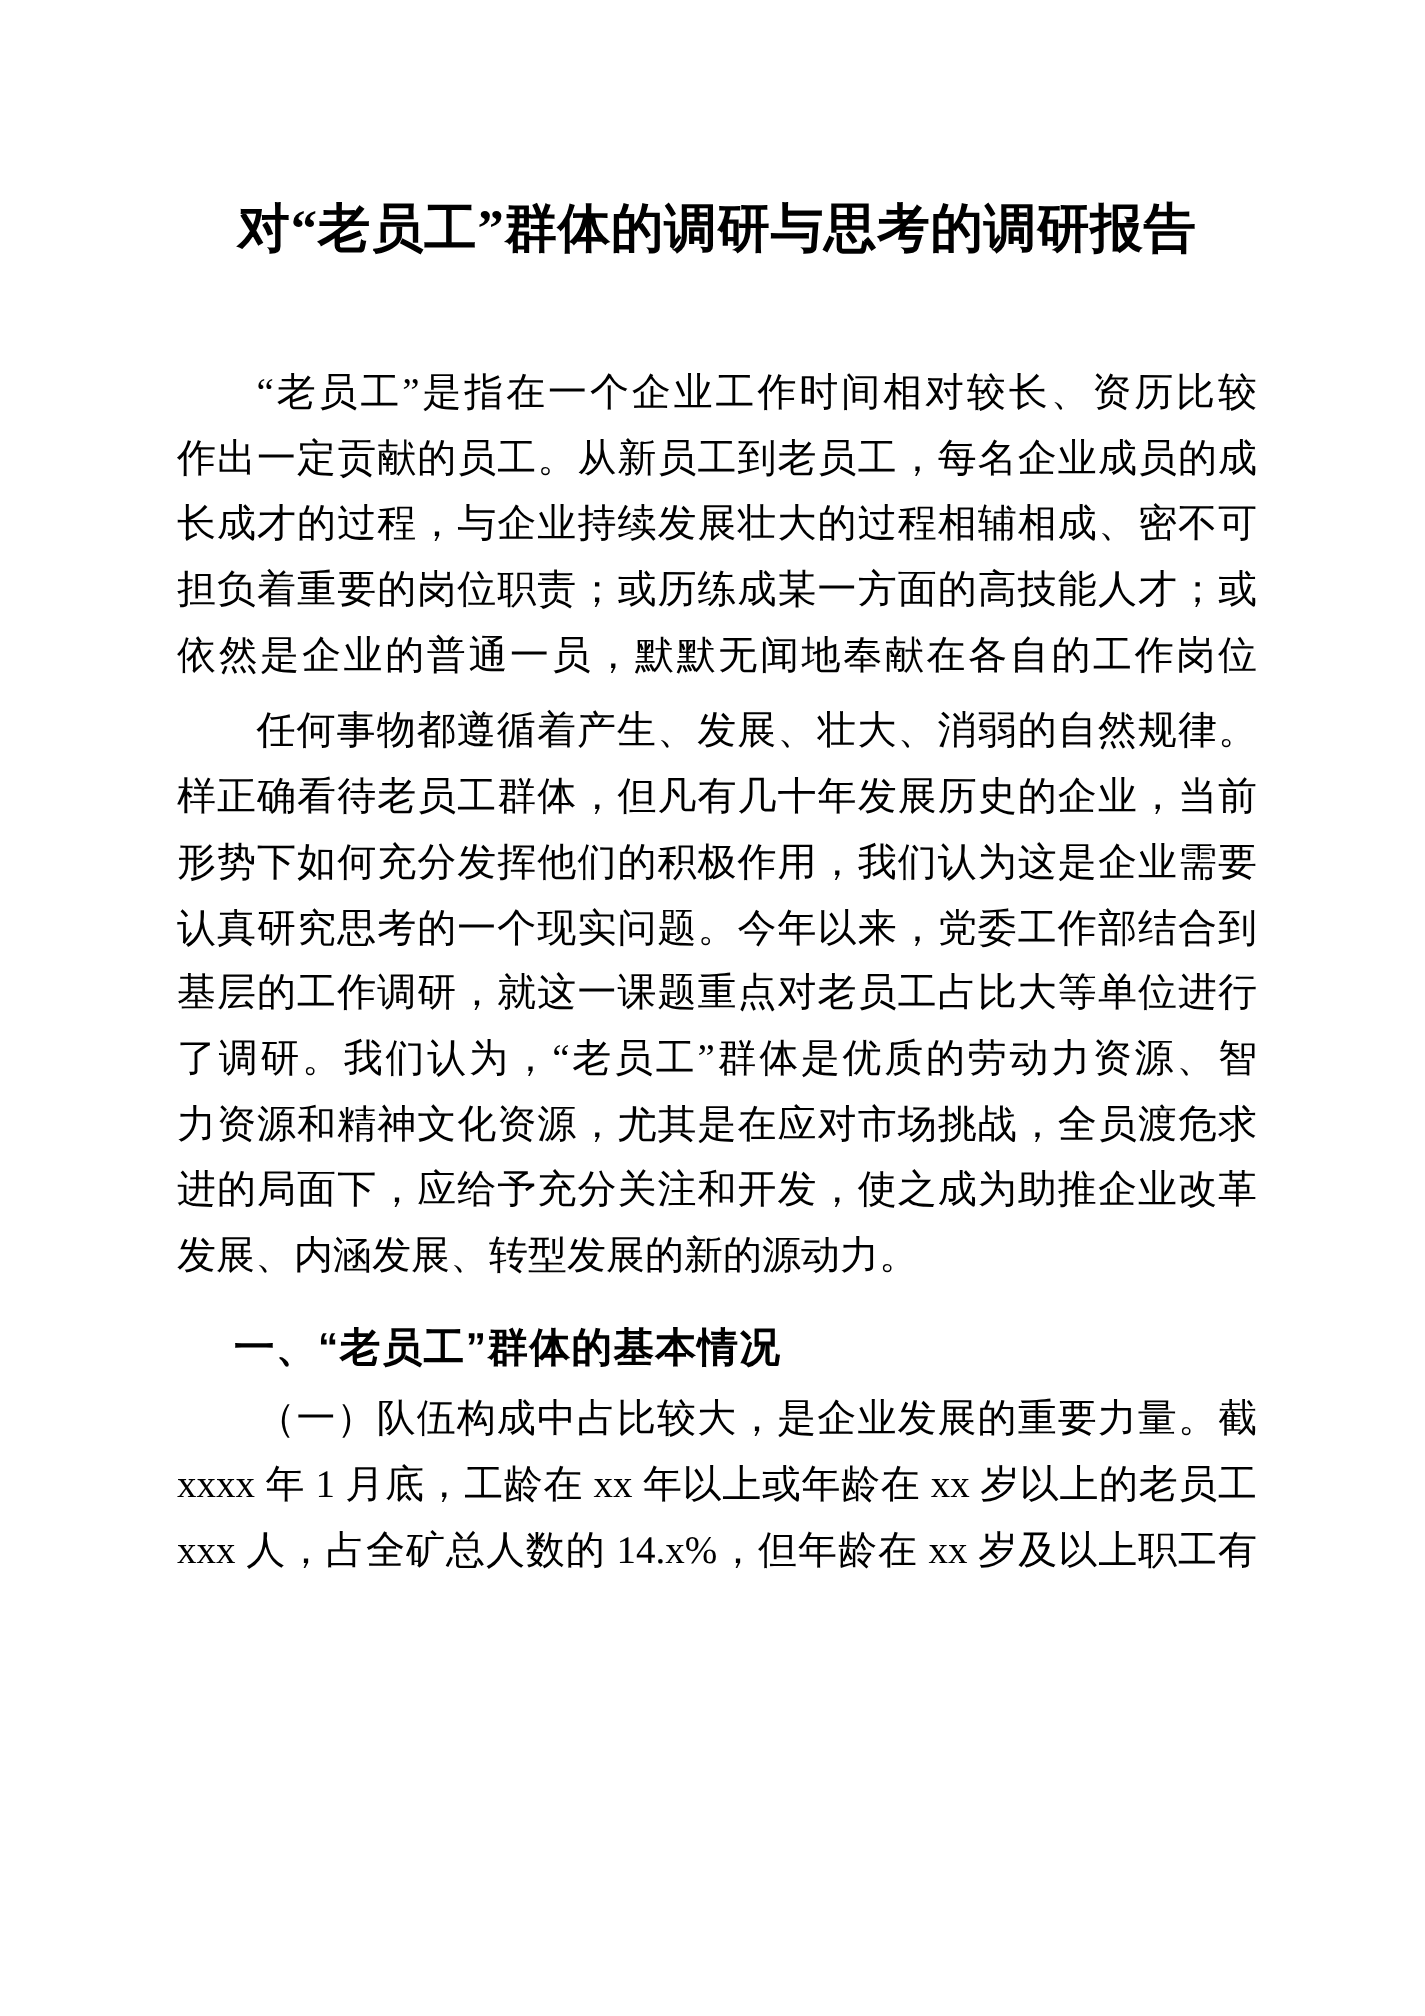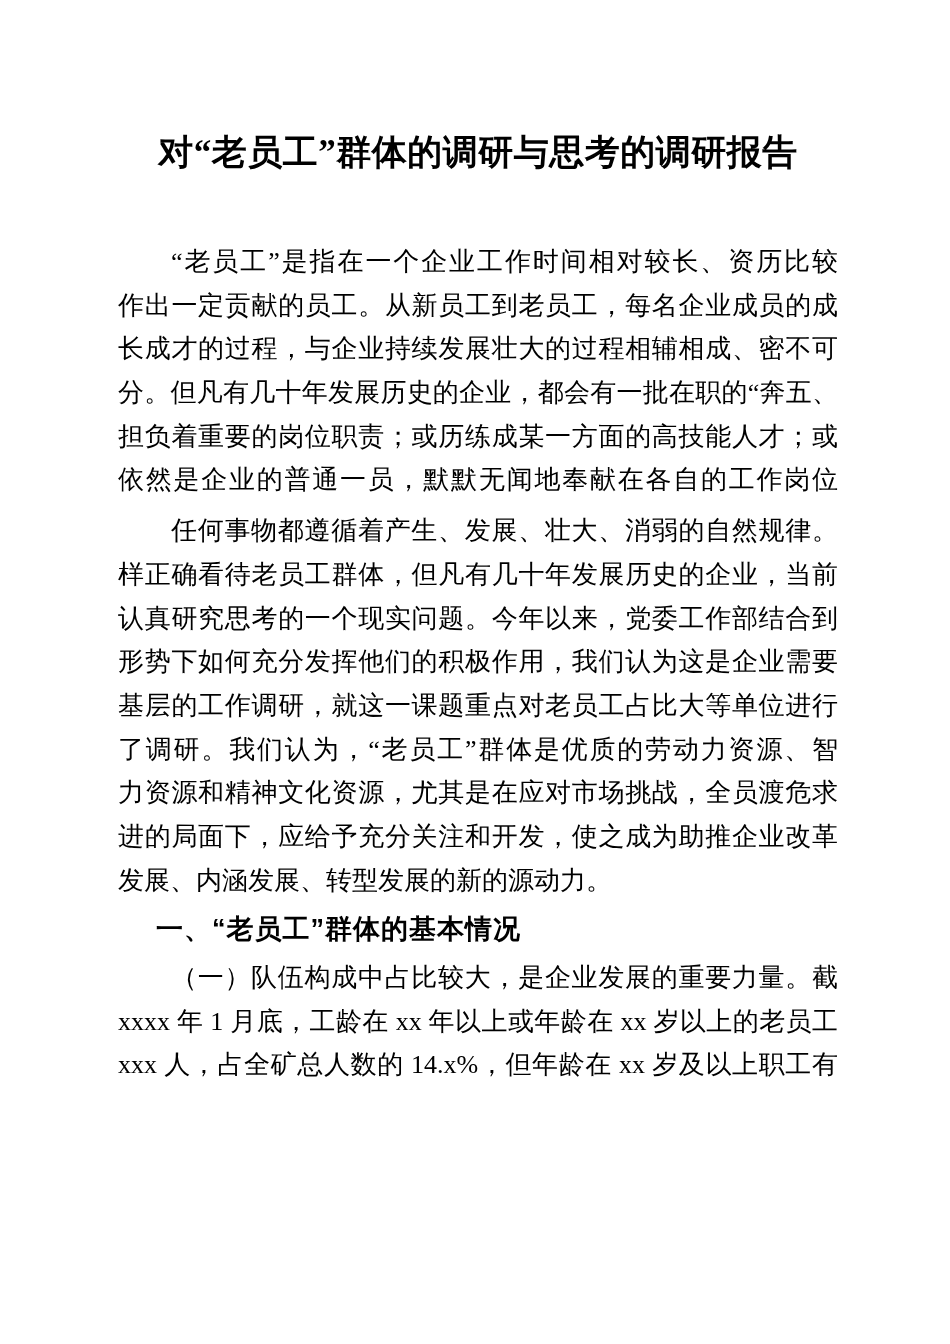--- a/index.html
+++ b/index.html
@@ -36,21 +36,21 @@
     font-size: 26px;
     line-height: 43.7px;
     text-align: justify;
     text-align-last: justify;
     height: 43.7px;
     overflow: hidden;
   }
   .line.indent { text-indent: 53px; }
   .line.last   { text-align-last: left; }
   .section-heading {
-    margin-top: 6px;
+    margin-top: 18px;
     margin-bottom: 4px;
     padding-left: 38px;
     font-size: 27px;
     line-height: 43.7px;
     font-weight: bold;
     font-family: "Liberation Sans", "DejaVu Sans", sans-serif;
     letter-spacing: 1px;
   }
 </style>
 </head>
@@ -59,30 +59,29 @@
 <div class="page">
 
   <h1 class="doc-title">对“老员工”群体的调研与思考的调研报告</h1>
 
   <div class="content">
 
     <div class="para">
       <div class="line indent">“老员工”是指在一个企业工作时间相对较长、资历比较老、</div>
       <div class="line">作出一定贡献的员工。从新员工到老员工，每名企业成员的成</div>
       <div class="line">长成才的过程，与企业持续发展壮大的过程相辅相成、密不可</div>
-      <div class="line">分。但凡有几十年发展历史的企业，都会有一批在职的“奔五、</div>
       <div class="line">担负着重要的岗位职责；或历练成某一方面的高技能人才；或</div>
       <div class="line last">依然是企业的普通一员，默默无闻地奉献在各自的工作岗位上。</div>
     </div>
 
     <div class="para">
       <div class="line indent">任何事物都遵循着产生、发展、壮大、消弱的自然规律。怎</div>
       <div class="line">样正确看待老员工群体，但凡有几十年发展历史的企业，当前</div>
+      <div class="line">形势下如何充分发挥他们的积极作用，我们认为这是企业需要</div>
       <div class="line">认真研究思考的一个现实问题。今年以来，党委工作部结合到</div>
-      <div class="line">形势下如何充分发挥他们的积极作用，我们认为这是企业需要</div>
       <div class="line">基层的工作调研，就这一课题重点对老员工占比大等单位进行</div>
       <div class="line">了调研。我们认为，“老员工”群体是优质的劳动力资源、智</div>
       <div class="line">力资源和精神文化资源，尤其是在应对市场挑战，全员渡危求</div>
       <div class="line">进的局面下，应给予充分关注和开发，使之成为助推企业改革</div>
       <div class="line last">发展、内涵发展、转型发展的新的源动力。</div>
     </div>
 
     <div class="section-heading">一、“老员工”群体的基本情况</div>
 
     <div class="para">

